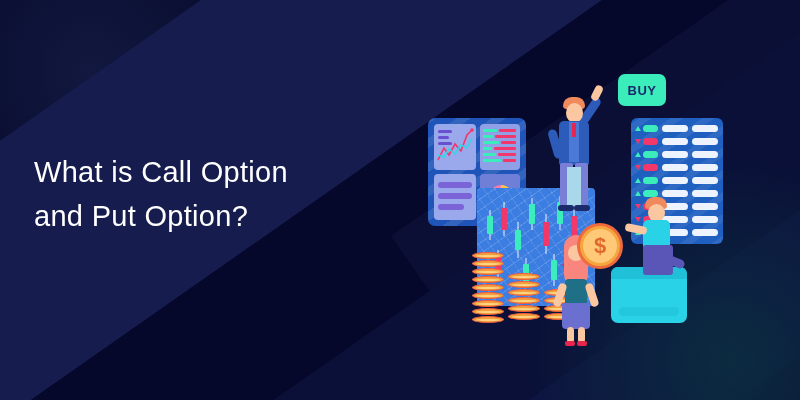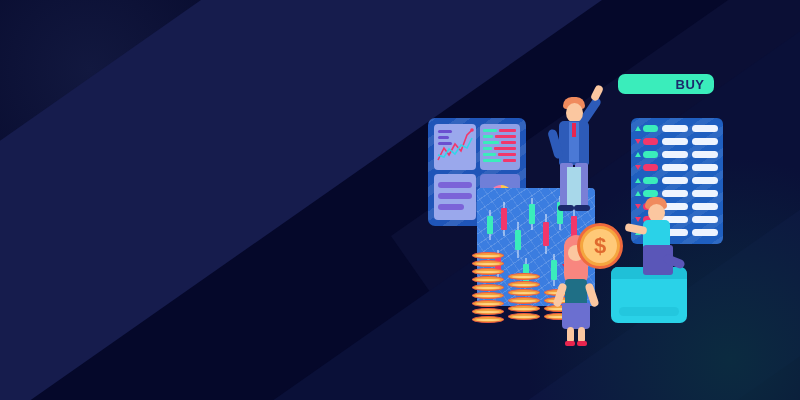--- a/index.html
+++ b/index.html
@@ -49,21 +49,21 @@
   
   #illo{position:absolute;left:415px;top:55px;width:330px;height:300px;}
   .ab{position:absolute;}
 
   
   .badge{
     border-radius:7px;display:flex;align-items:center;justify-content:center;
     font-weight:bold;font-size:13px;letter-spacing:.5px;
   }
   #badge-sell{left:90px;top:19px;width:48px;height:32px;background:#f2376b;color:#fff;}
-  #badge-buy{left:203px;top:19px;width:48px;height:20px;background:#3aedbb;color:#1b2a6b;padding-left:48px;}
+  #badge-buy{left:203px;top:19px;width:48px;height:32px;background:#3aedbb;color:#1b2a6b;}
 
   
   #panel-left{
     left:13px;top:63px;width:98px;height:108px;border-radius:7px;
     background:#1f55b8;overflow:hidden;
   }
   #panel-left .sheen{
     position:absolute;inset:0;
     background:repeating-linear-gradient(-35deg,rgba(255,255,255,.09) 0 8px,rgba(255,255,255,0) 8px 20px);
   }
@@ -145,20 +145,24 @@
 
   <div class="bg-layer">
     <div class="glow-tl"></div>
     <div class="band band-a"></div>
     <div class="band band-d"></div>
     <div class="band band-b"></div>
     <div class="band band-c"></div>
     <div class="glow-br"></div>
   </div>
 
+  <div id="headline">
+    <span class="l">What is Call Option</span>
+    <span class="l">and Put Option?</span>
+  </div>
 
   <div id="illo">
 
     <div class="ab" id="panel-left">
       <div class="sheen"></div>
 
       <div class="card" id="c-line">
         <div class="tick" style="left:4px;top:6px;width:14px;"></div>
         <div class="tick" style="left:4px;top:12px;width:11px;"></div>
         <div class="tick" style="left:4px;top:18px;width:14px;"></div>

